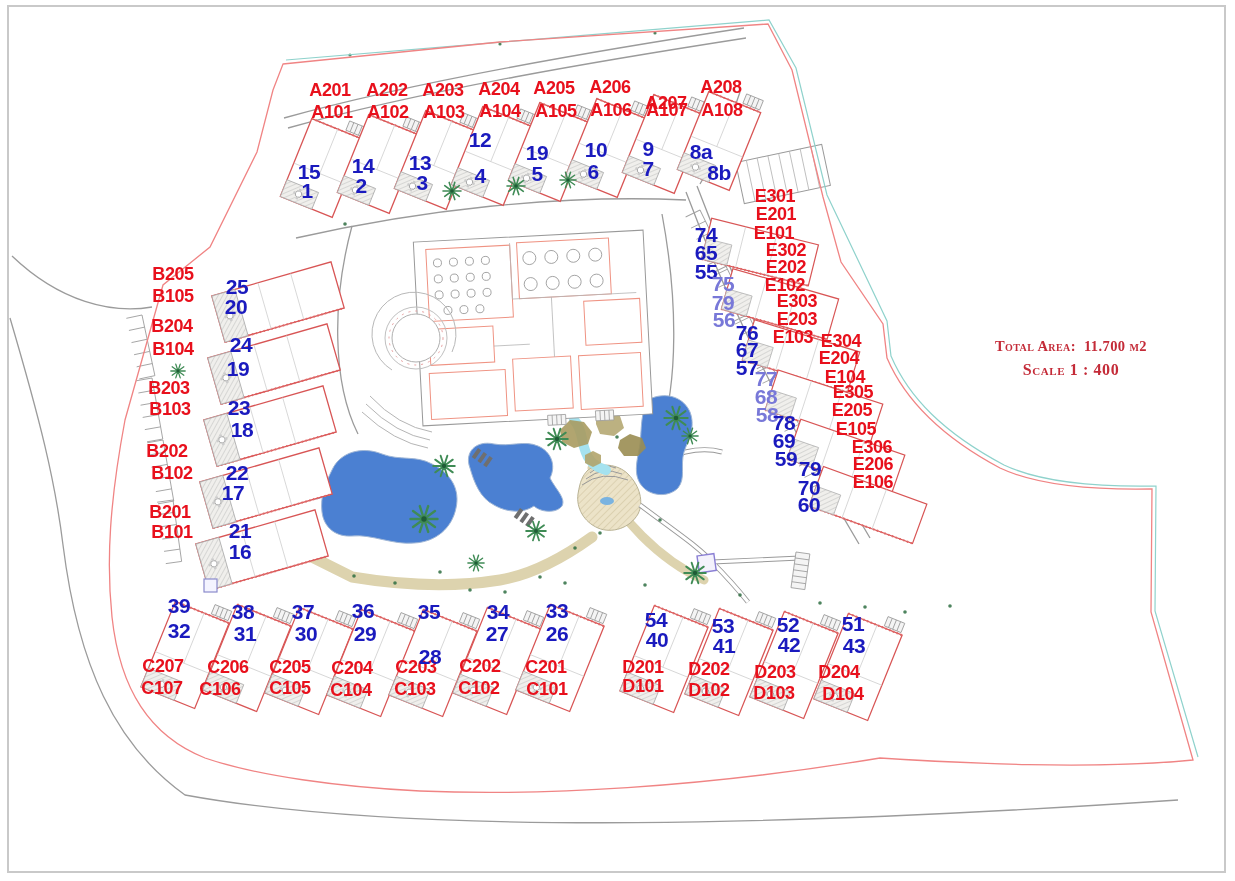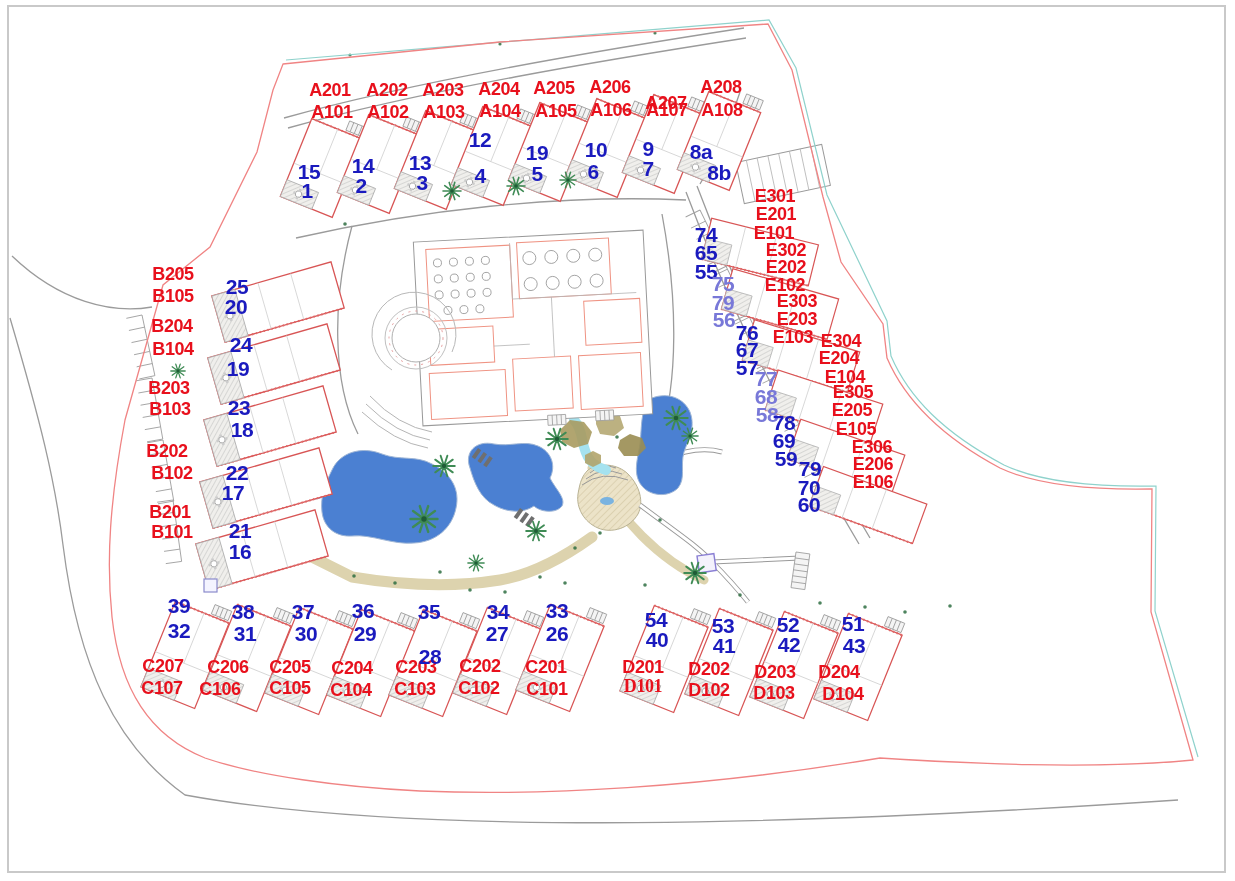--- a/index.html
+++ b/index.html
@@ -378,21 +378,21 @@
       <div class="lbl lbl-blue" style="left: 430px; top: 656px;">28</div>
       <div class="lbl lbl-red" style="left: 480px; top: 666px;">C202</div>
       <div class="lbl lbl-red" style="left: 479px; top: 688px;">C102</div>
       <div class="lbl lbl-blue" style="left: 498px; top: 611px;">34</div>
       <div class="lbl lbl-blue" style="left: 497px; top: 633px;">27</div>
       <div class="lbl lbl-red" style="left: 546px; top: 667px;">C201</div>
       <div class="lbl lbl-red" style="left: 547px; top: 689px;">C101</div>
       <div class="lbl lbl-blue" style="left: 557px; top: 610px;">33</div>
       <div class="lbl lbl-blue" style="left: 557px; top: 633px;">26</div>
       <div class="lbl lbl-red" style="left: 643px; top: 667px;">D201</div>
-      <div class="lbl lbl-red" style="left: 643px; top: 686px; font-family: Liberation Serif, serif;">D101</div>
+      <div class="lbl lbl-red" style="left: 643px; top: 686px;">D101</div>
       <div class="lbl lbl-blue" style="left: 656px; top: 619px;">54</div>
       <div class="lbl lbl-blue" style="left: 657px; top: 639px;">40</div>
       <div class="lbl lbl-red" style="left: 709px; top: 669px;">D202</div>
       <div class="lbl lbl-red" style="left: 709px; top: 690px;">D102</div>
       <div class="lbl lbl-blue" style="left: 723px; top: 625px;">53</div>
       <div class="lbl lbl-blue" style="left: 724px; top: 645px;">41</div>
       <div class="lbl lbl-red" style="left: 775px; top: 672px;">D203</div>
       <div class="lbl lbl-red" style="left: 774px; top: 693px;">D103</div>
       <div class="lbl lbl-blue" style="left: 788px; top: 624px;">52</div>
       <div class="lbl lbl-blue" style="left: 789px; top: 644px;">42</div>
@@ -431,16 +431,23 @@
       <div class="lbl lbl-blue" style="left: 784px; top: 440px;">69</div>
       <div class="lbl lbl-blue" style="left: 786px; top: 458px; text-align: center;">59</div>
       <div class="lbl lbl-red" style="left: 872px; top: 447px;">E306</div>
       <div class="lbl lbl-red" style="left: 873px; top: 464px;">E206</div>
       <div class="lbl lbl-red" style="left: 873px; top: 482px;">E106</div>
       <div class="lbl lbl-blue" style="left: 810px; top: 468px;">79</div>
       <div class="lbl lbl-blue" style="left: 809px; top: 487px;">70</div>
       <div class="lbl lbl-blue" style="left: 809px; top: 504px;">60</div>
     </div>
 
+<div class="title-block">
+  <div class="title-line1">
+    <span>Total Area:</span>&nbsp;
+    <span>11.700 м2</span>
+  </div>
+  <div class="title-line2">Scale 1 : 400</div>
+</div>
 
 <div class="frame"></div>
 
 </div>
 
 </body></html>

